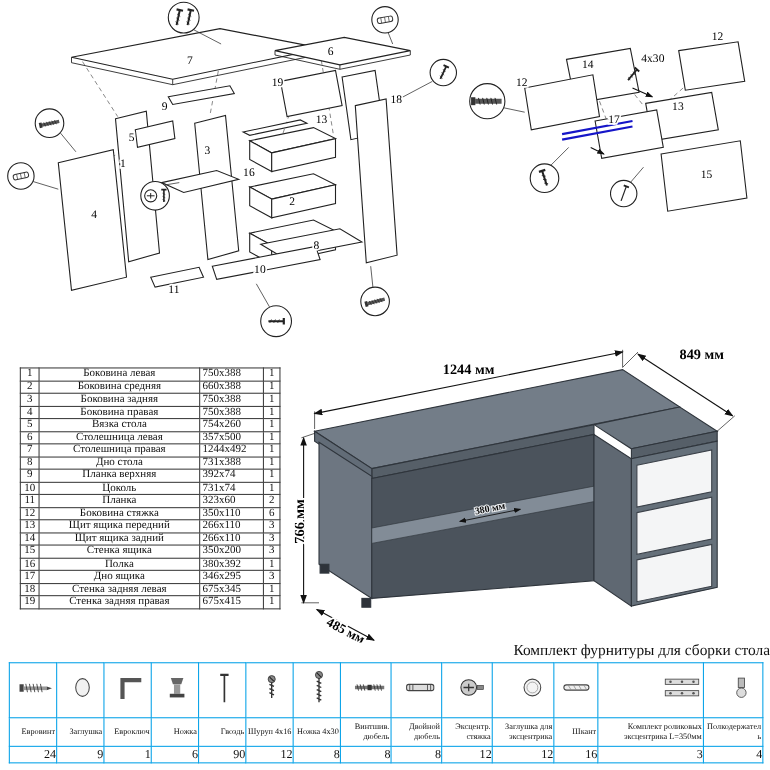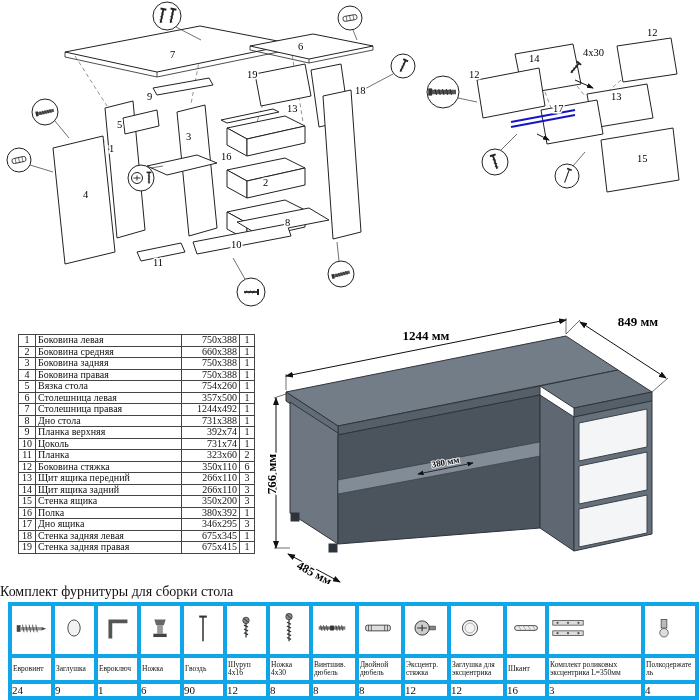--- a/index.html
+++ b/index.html
@@ -4,28 +4,28 @@
 <style>
   * { margin:0; padding:0; box-sizing:border-box; }
   html,body { width:700px; height:700px; background:#fff; font-family:"Liberation Serif",serif; }
   .sheet { position:absolute; left:0; top:0; width:700px; height:700px; background:#fff; overflow:hidden; outline:1px solid #e8e8e8; }
   .abs { position:absolute; }
 
   
   .parts-table { position:absolute; left:18px; top:334px; border-collapse:collapse; font-size:10px; line-height:1; }
   .parts-table td { border:1px solid #444; padding:0 2px; height:11.5px; white-space:nowrap; color:#111; }
   td.pt-num  { width:17px;  text-align:center; }
-  td.pt-name { width:146px; text-align:left; }
-  td.pt-size { width:58px;  text-align:right; }
+  td.pt-name { width:146px; text-align:center; }
+  td.pt-size { width:58px;  text-align:left; }
   td.pt-qty  { width:15px;  text-align:center; }
 
   
-  .hw-title { position:absolute; top:584px; left:0; width:700px; text-align:left; font-size:14px; color:#111; }
+  .hw-title { position:absolute; top:584px; left:0; width:700px; text-align:right; font-size:14px; color:#111; }
   .hw-table { position:absolute; left:8px; top:602px; border-collapse:collapse; table-layout:fixed; }
-  .hw-table td { border:4px solid #0ea5e9; text-align:left; vertical-align:middle; overflow:hidden; }
+  .hw-table td { border:1px solid #0ea5e9; text-align:right; vertical-align:middle; overflow:hidden; }
   tr.hw-icons td { height:50px; }
   tr.hw-labels td { font-size:7.5px; line-height:1.1; height:26px; padding:1px; overflow-wrap:anywhere; color:#111; }
   tr.hw-qty td { font-size:11px; height:15px; color:#111; }
 
   svg text { font-family:"Liberation Serif",serif; }
   .pn  { font-size:10.5px; fill:#000; paint-order:stroke; stroke:#fff; stroke-width:3px; }
   .dim { font-size:13px; font-weight:bold; fill:#000; paint-order:stroke; stroke:#fff; stroke-width:3px; }
   .dim-small { font-size:9px; font-weight:bold; fill:#0b0b0b; paint-order:stroke; stroke:#e8ebee; stroke-width:2px; }
 </style>
 </head>

